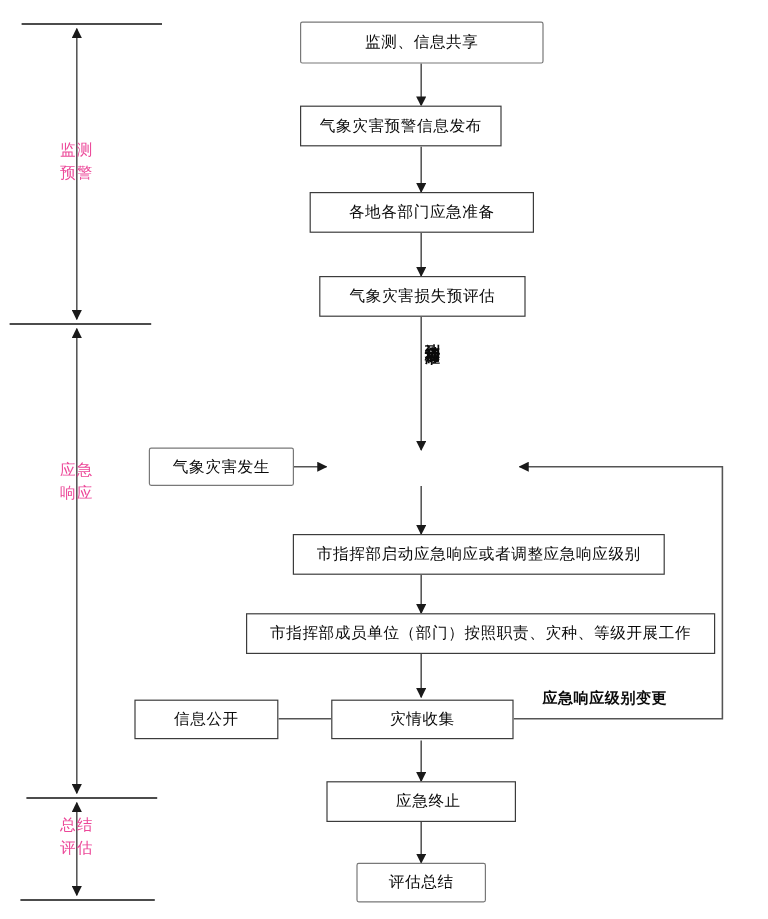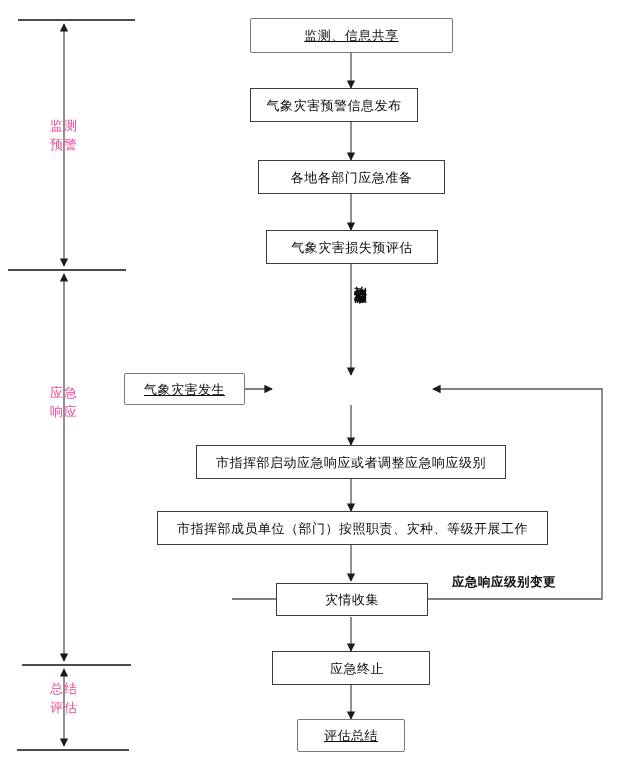--- a/index.html
+++ b/index.html
@@ -27,24 +27,24 @@
     justify-content: center;
     font-size: 13px;
     color: #0a0a0a;
     letter-spacing: 0.5px;
     white-space: nowrap;
     line-height: 1;
   }
   .node.rounded {
     border-radius: 2px;
     border-color: #787878;
-    text-decoration: underline;
   }
   .node.wide {
     font-size: 13px;
+    margin-left: 48px;
   }
   .phase-label {
     position: absolute;
     font-size: 13px;
     color: #ec4899;
     text-align: center;
     line-height: 1.45;
     letter-spacing: 1px;
     white-space: nowrap;
   }
@@ -141,20 +141,21 @@
 
   <div class="node" style="left:266px; top:230px; width:172px; height:34px;">气象灾害损失预评估</div>
 
   <div class="node rounded" style="left:112px; top:373px; width:121px; height:32px;margin-left:12px;">气象灾害发生</div>
 
 
   <div class="node wide" style="left:196px; top:445px; width:310px; height:34px;">市指挥部启动应急响应或者调整应急响应级别</div>
 
   <div class="node wide" style="left:157px; top:511px; width:391px; height:34px;">市指挥部成员单位（部门）按照职责、灾种、等级开展工作</div>
 
+  <div class="node" style="left:112px; top:583px; width:120px; height:33px;">信息公开</div>
 
   <div class="node" style="left:276px; top:583px; width:152px; height:33px;">灾情收集</div>
 
   <div class="node" style="left:272px; top:651px; width:158px; height:34px;padding-left:12px;">应急终止</div>
 
   <div class="node rounded" style="left:297px; top:719px; width:108px; height:33px;">评估总结</div>
 
   <div class="edge-label vertical" style="left:354px; top:276px; height:86px;">达到启动标准</div>
 
   <div class="edge-label" style="left:452px; top:574px;">应急响应级别变更</div>

